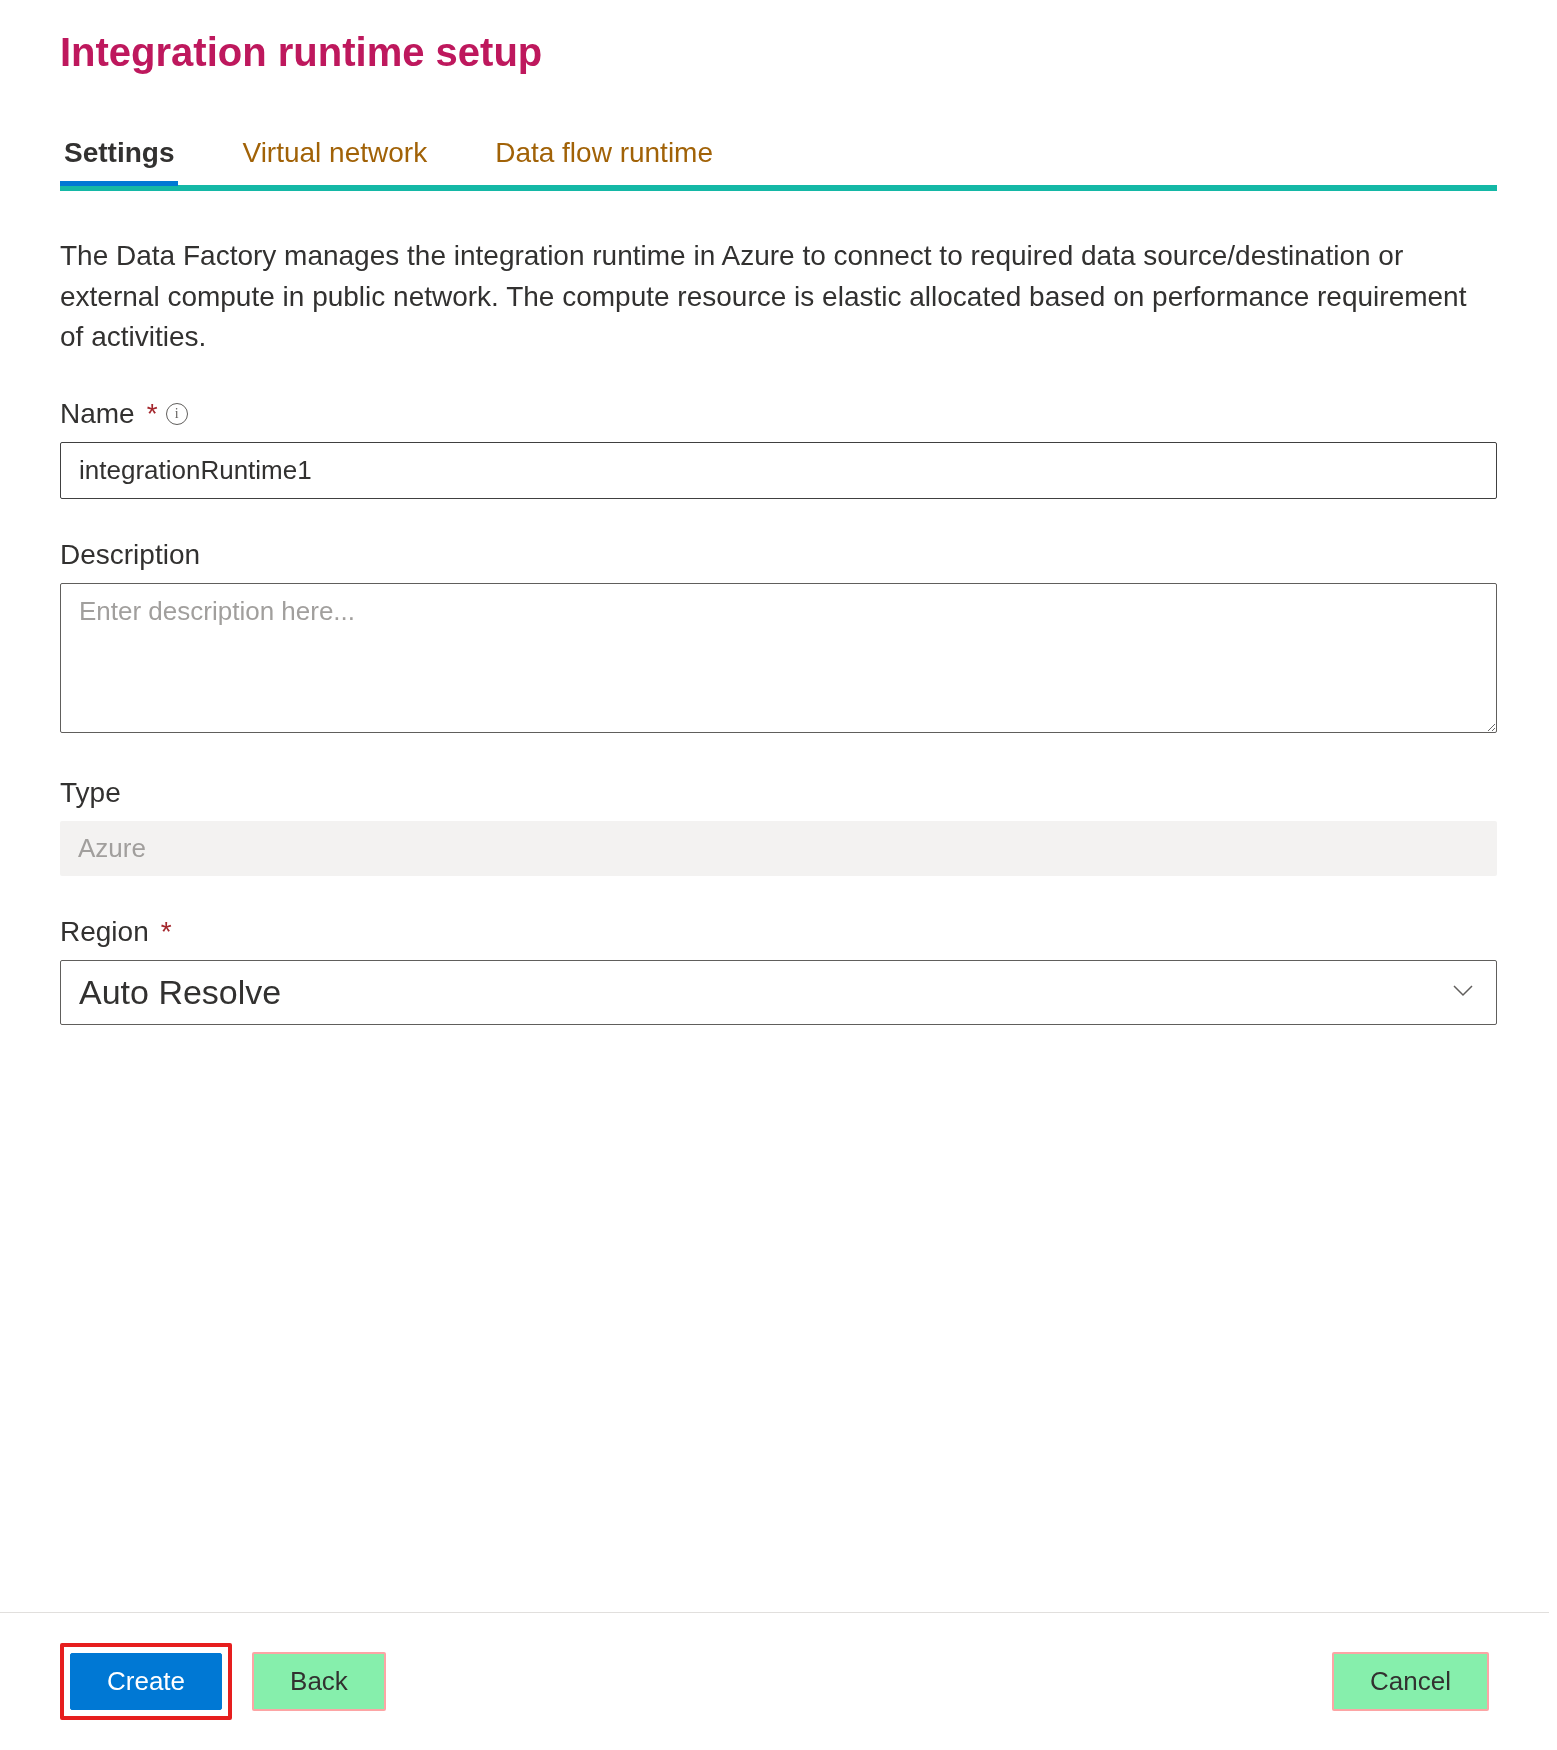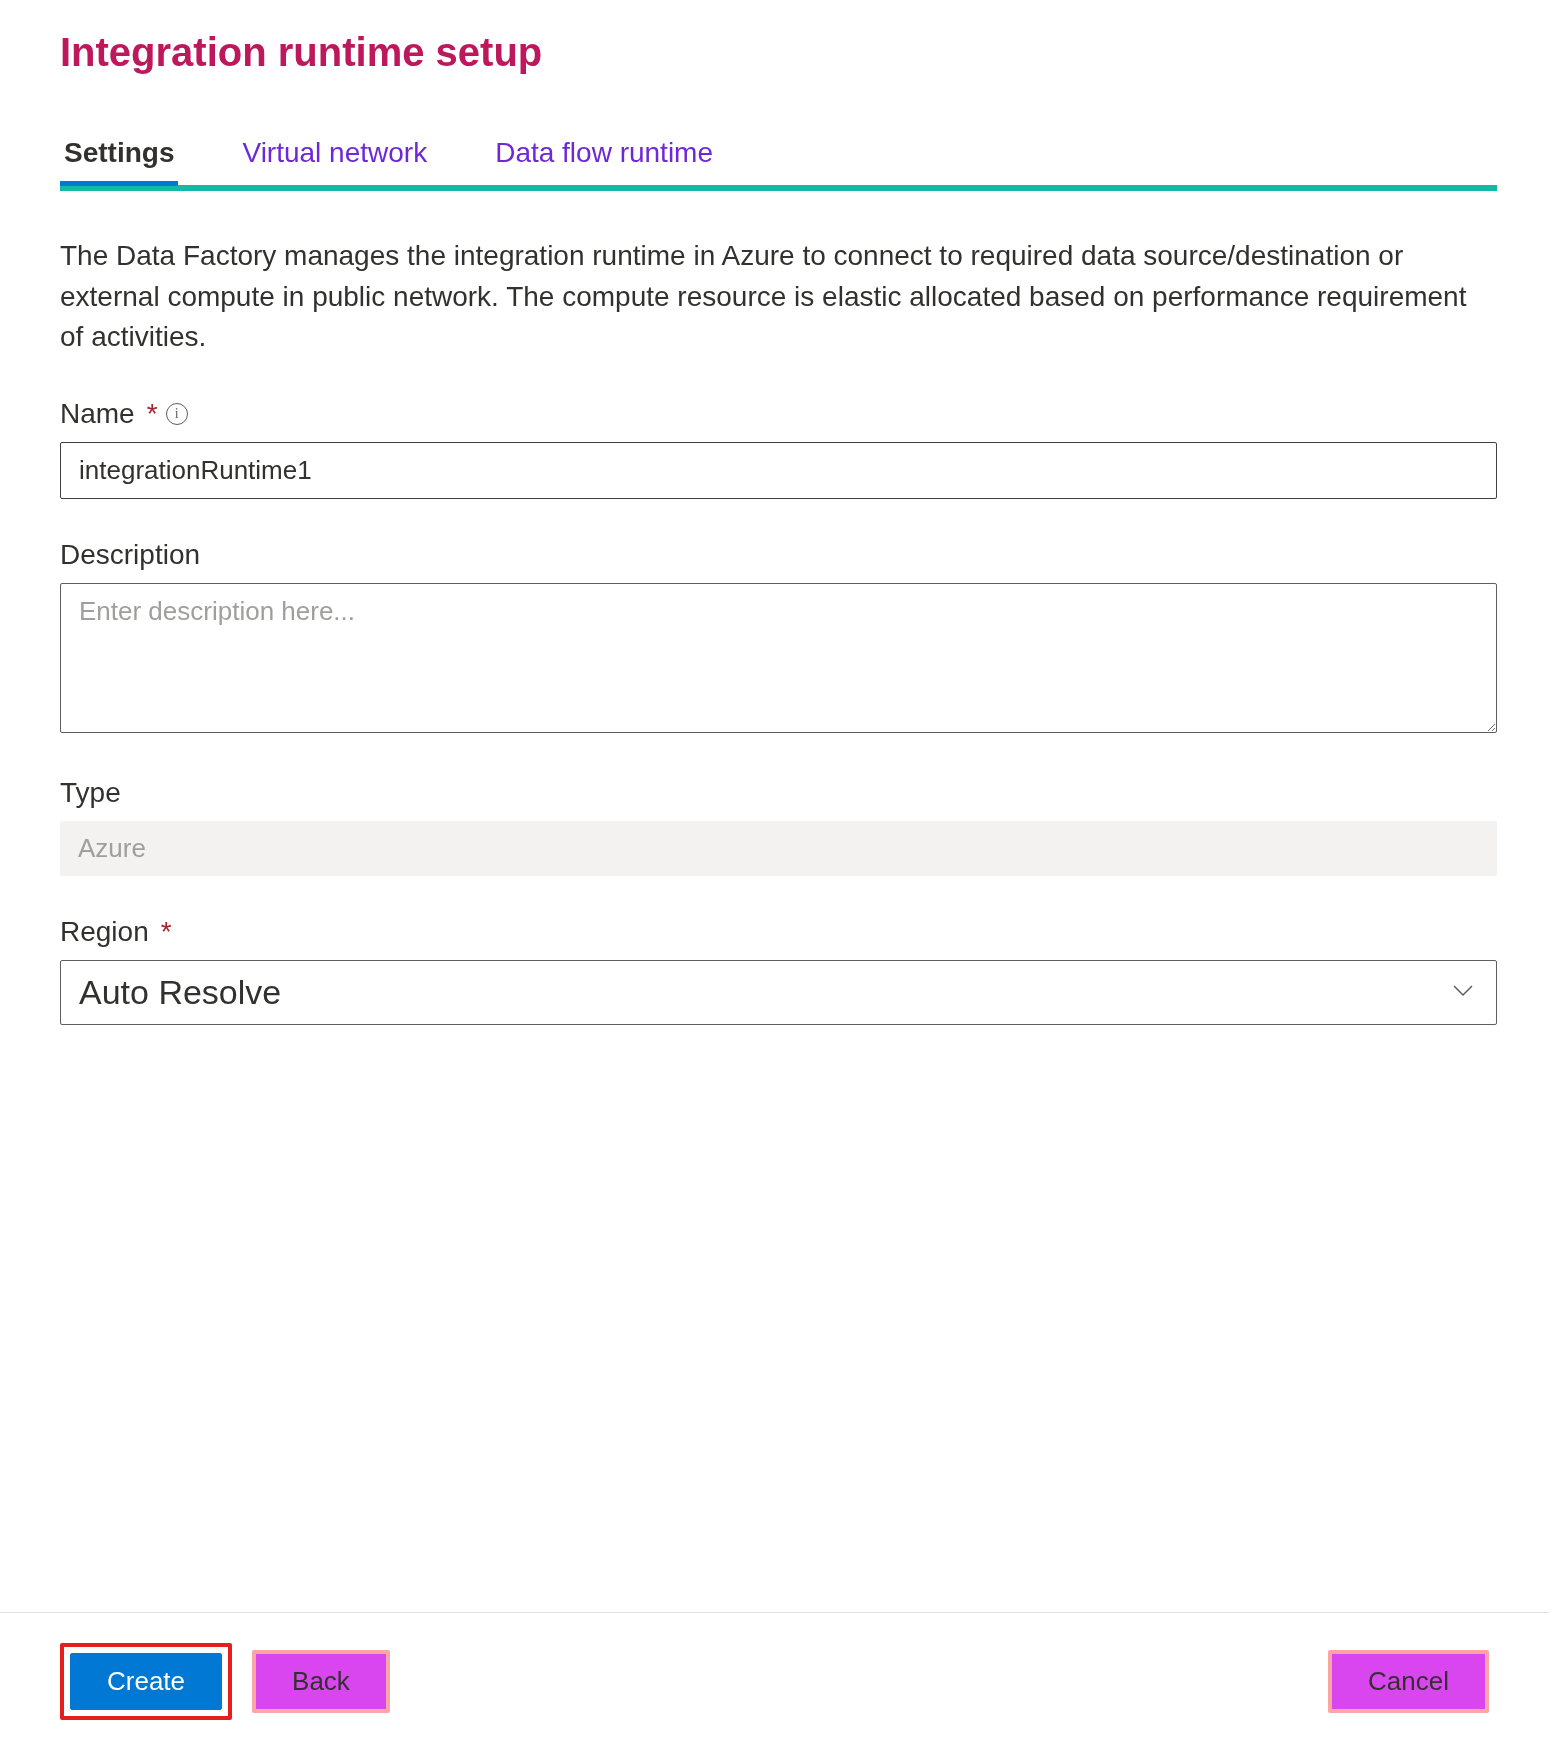--- a/index.html
+++ b/index.html
@@ -27,21 +27,21 @@
       margin-top: 10px;
     }
     .tabs {
       display: flex;
       gap: 60px;
       border-bottom: 6px solid #14b8a6;
       margin-bottom: 45px;
     }
     .tab {
       font-size: 28px;
-      color: #6d28d9;
+      color: #a16207;
       padding: 12px 4px;
       cursor: pointer;
       border-bottom: 3px solid transparent;
       margin-bottom: -1px;
     }
     .tab.active {
       color: #323130;
       font-weight: 600;
       border-bottom: 5px solid #0078d4;
     }
@@ -143,22 +143,22 @@
       align-items: center;
       padding: 30px 60px;
       border-top: 1px solid #e1dfdd;
       gap: 20px;
     }
     .btn {
       padding: 12px 36px;
       font-size: 26px;
       border-radius: 2px;
       cursor: pointer;
-      border: 4px solid #fca5a5;
-      background: #d946ef;
+      border: 2px solid #fca5a5;
+      background: #86efac;
       color: #323130;
     }
     .btn-primary {
       background: #0078d4;
       color: #ffffff;
       border: 1px solid #0078d4;
     }
     .highlight-box {
       border: 4px solid #e61e1e;
       padding: 6px;

